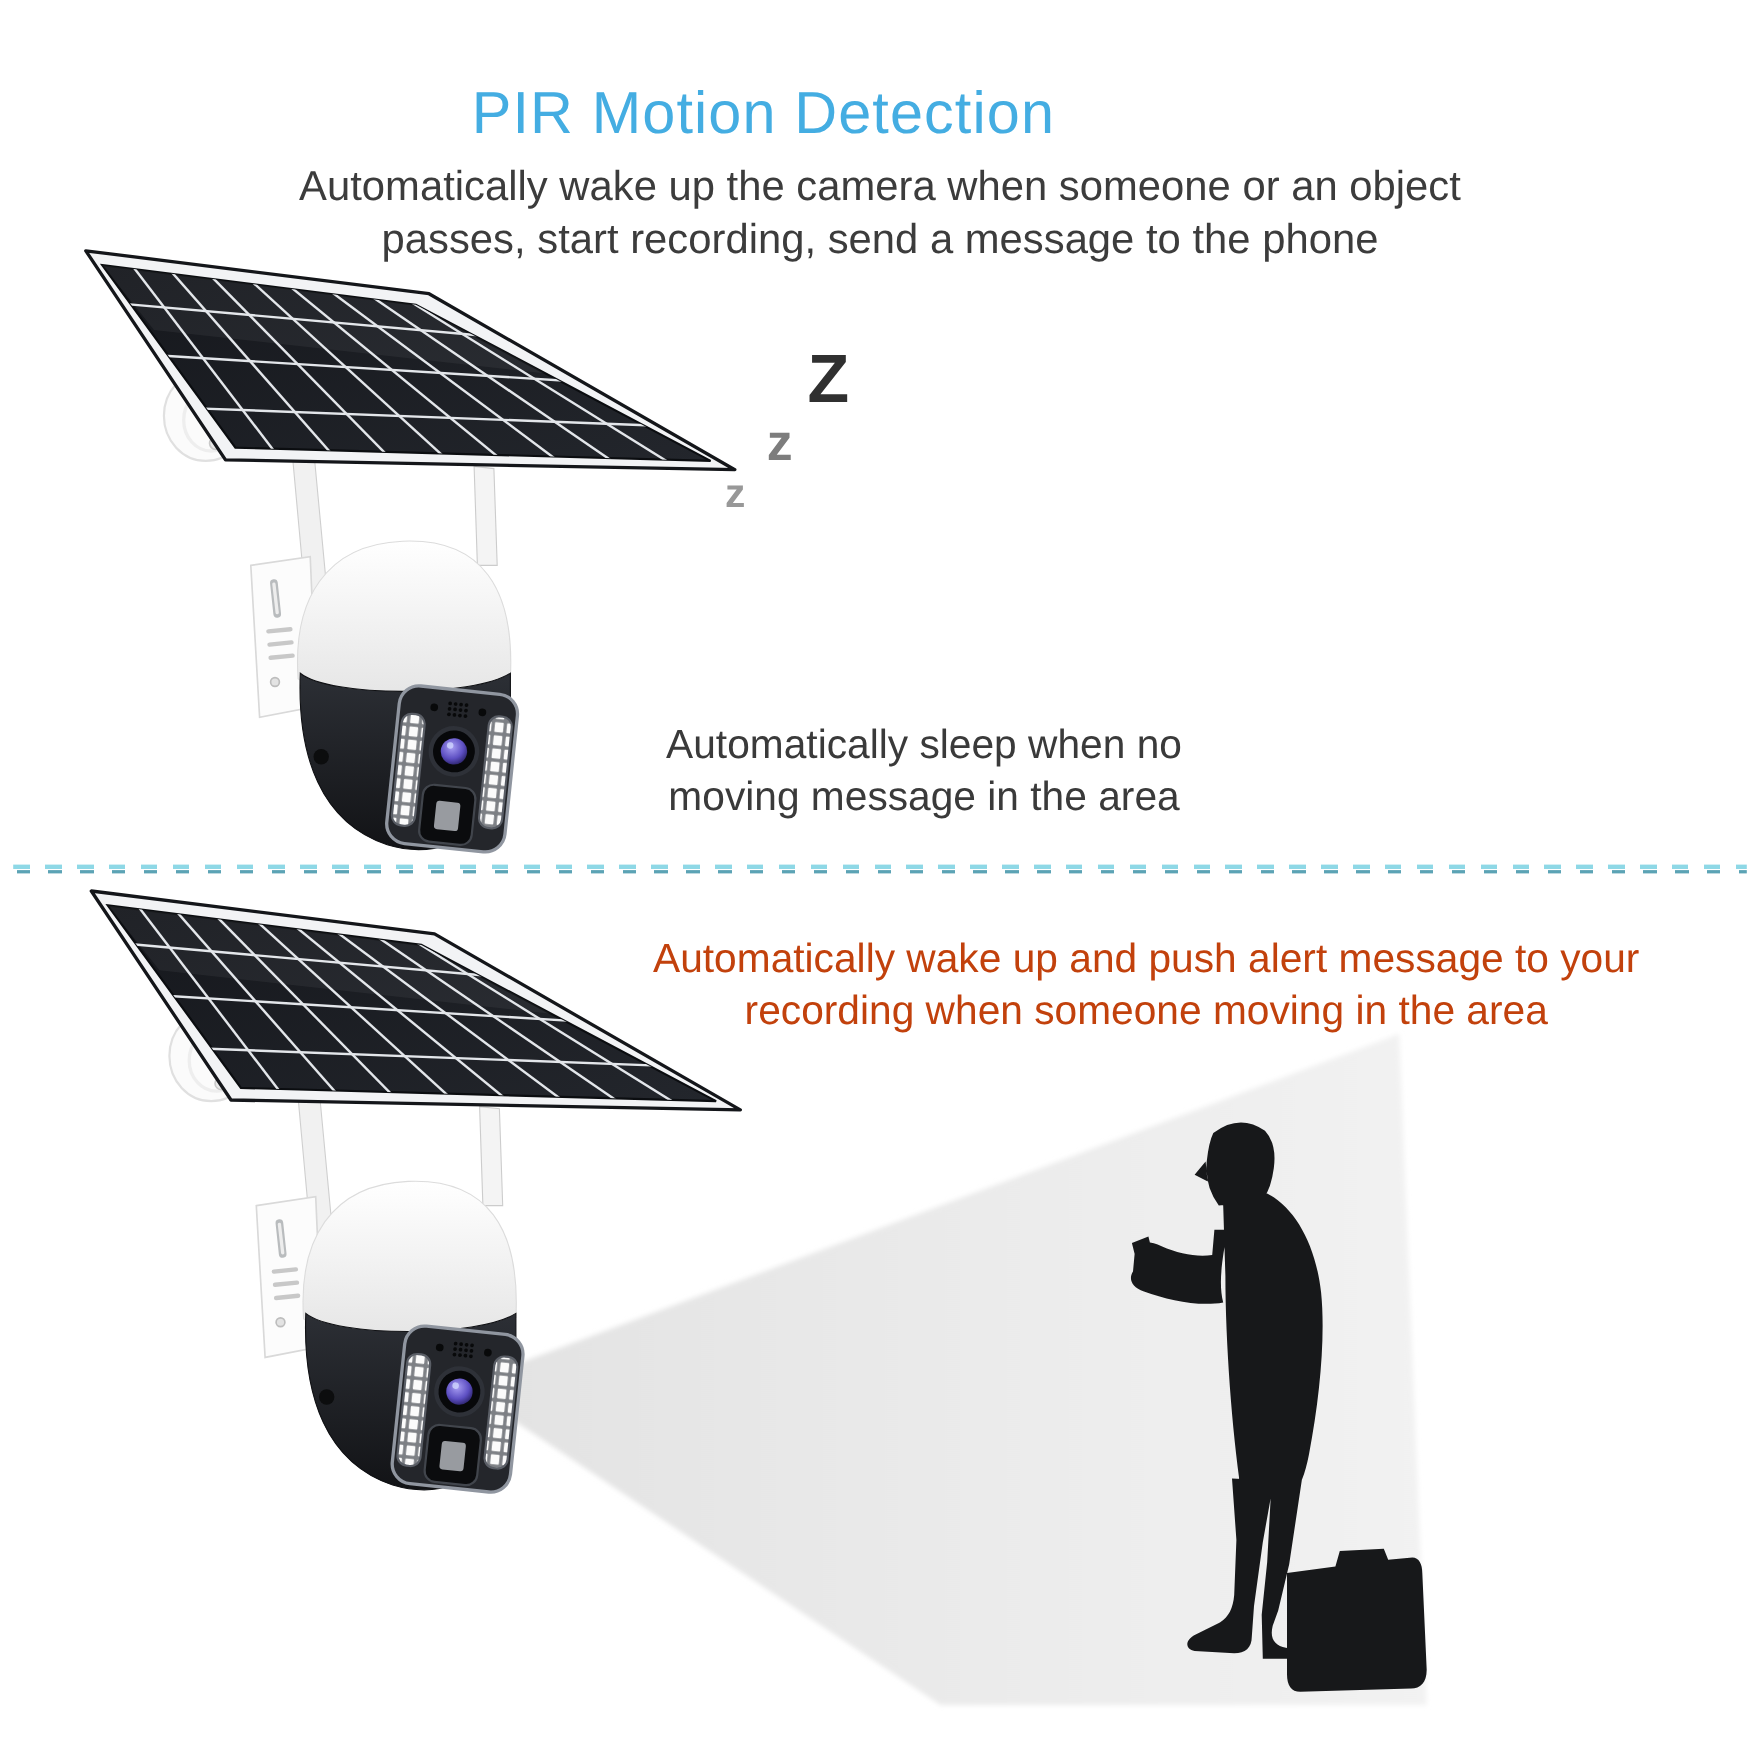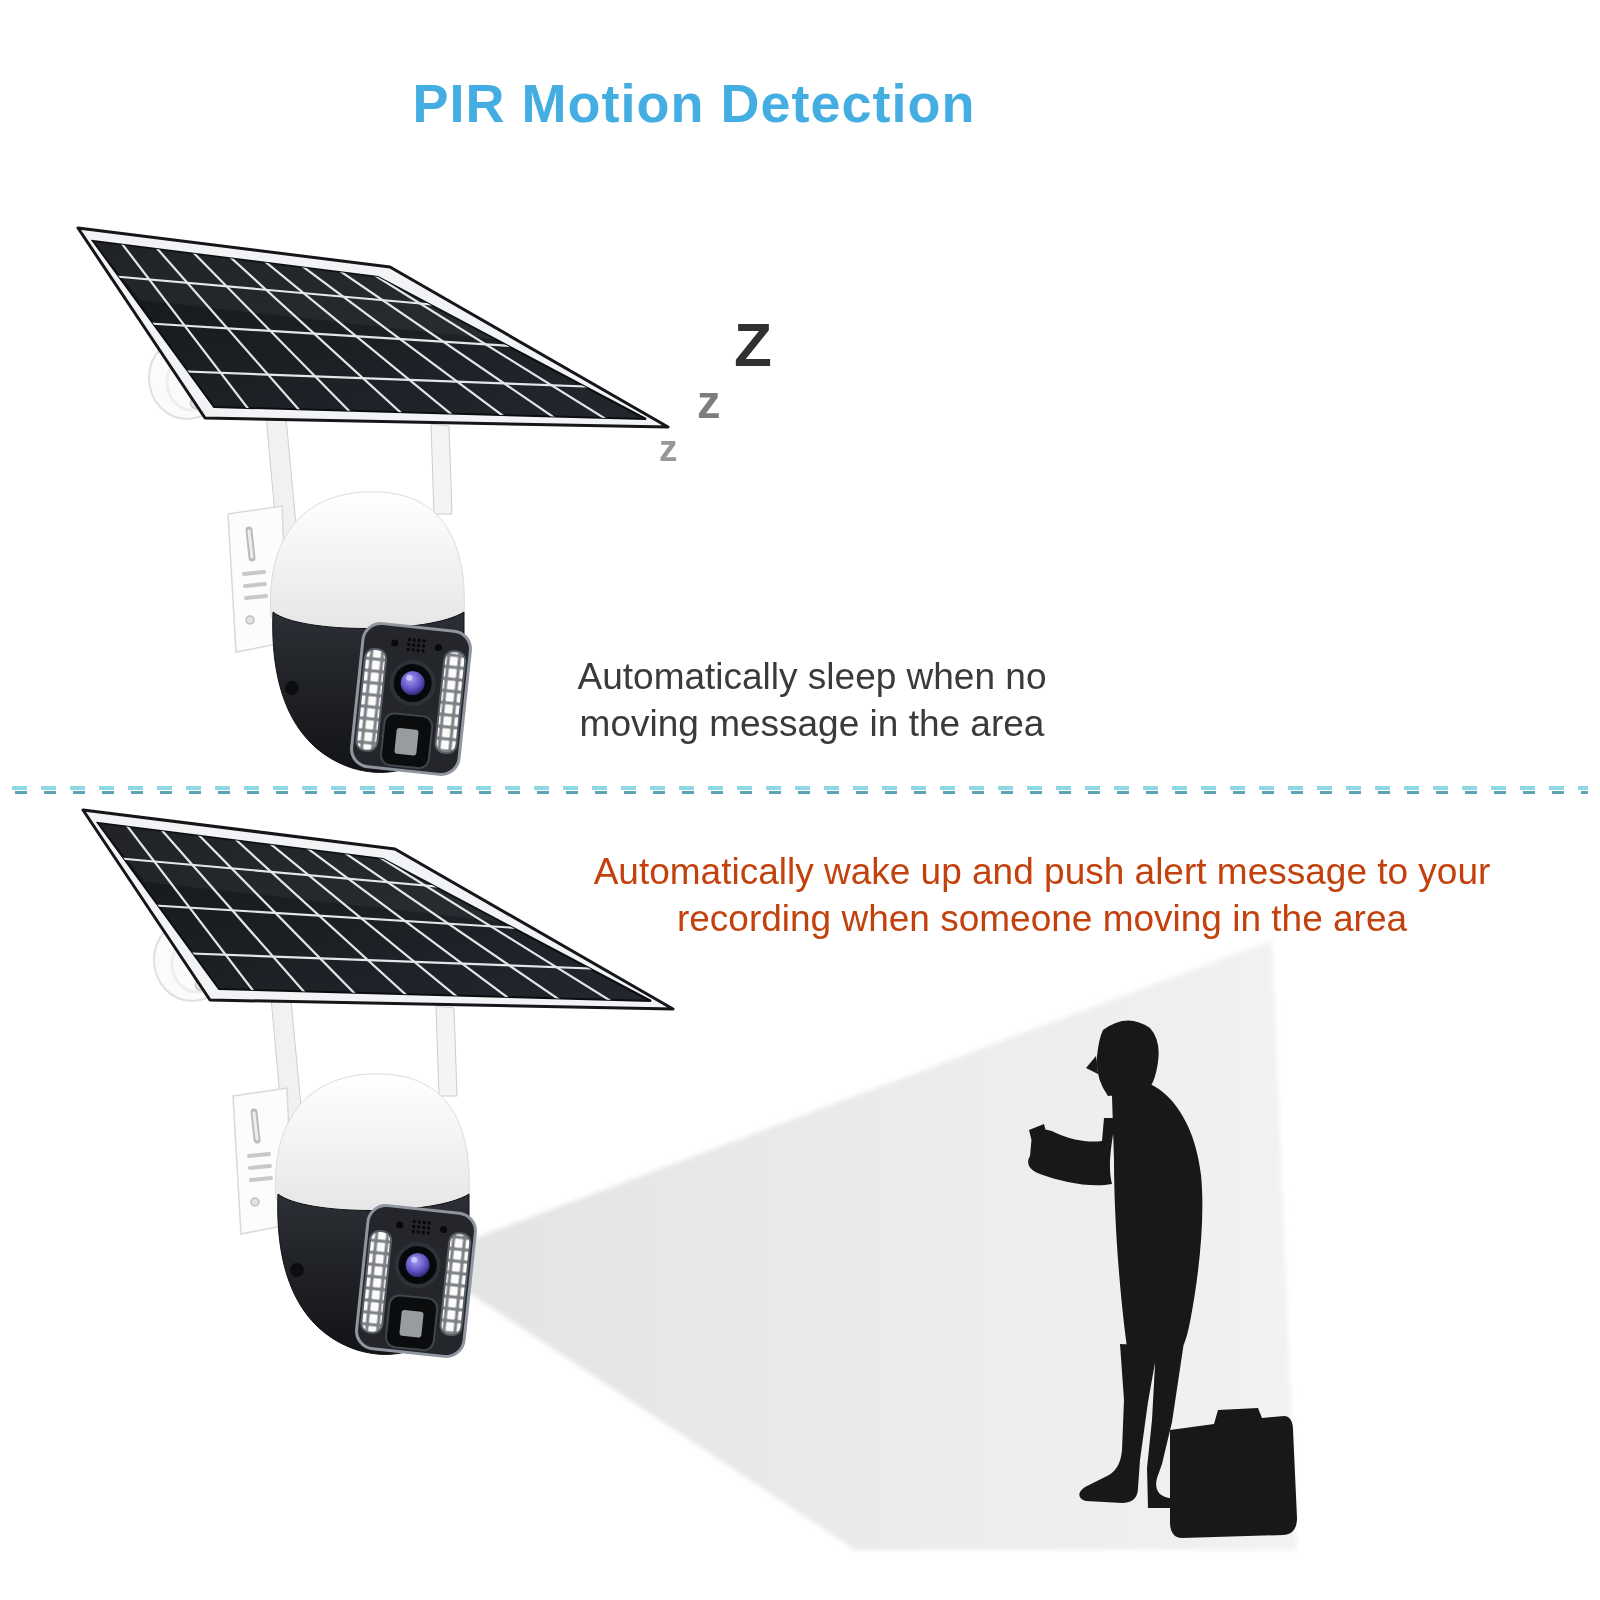--- a/index.html
+++ b/index.html
@@ -2,28 +2,28 @@
 <html><head>
 <meta charset="utf-8">
 <style>
   html,body{margin:0;padding:0;background:#ffffff;}
   .stage{
     position:relative;width:1600px;height:1600px;overflow:hidden;
     background:#ffffff;font-family:"Liberation Sans", sans-serif;
   }
   .title{
     position:absolute;top:72px;left:0;width:1388px;text-align:center;
-    font-size:54px;font-weight:bold;color:#44ADE2;letter-spacing:1px;
+    font-size:54px;font-weight:normal;color:#44ADE2;letter-spacing:1px;
   }
   .subtitle{
     position:absolute;top:146px;left:0;width:1600px;text-align:center;
     font-size:38px;color:#3c3c3c;line-height:48px;
   }
   .caption-sleep{
-    position:absolute;top:653px;left:492px;width:640px;text-align:center;
+    position:absolute;top:653px;left:520px;width:640px;text-align:center;
     font-size:37px;color:#3a3a3a;line-height:47px;
   }
   .caption-wake{
     position:absolute;top:848px;left:552px;width:980px;text-align:center;
     font-size:37px;color:#c2410c;line-height:47px;
   }
   .zzz{position:absolute;line-height:1;font-weight:bold;}
   .z1{left:734px;top:314px;font-size:62px;color:#303030;}
   .z2{left:697px;top:378px;font-size:47px;color:#7d7d7d;}
   .z3{left:659px;top:430px;font-size:37px;color:#989898;}
@@ -166,20 +166,24 @@
              M1116 1118 C1110 1150 1108 1168 1112 1184 C1090 1188 1062 1182 1040 1174 C1028 1170 1026 1162 1030 1156 L1032 1134 C1036 1128 1046 1128 1056 1133 C1072 1140 1088 1143 1102 1141 L1104 1118 Z
              M1029 1130 L1044 1124 L1050 1148 L1035 1154 Z
              M1120 1344 L1158 1346 L1148 1402 L1140 1460 L1138 1488 C1138 1498 1132 1503 1122 1503 L1086 1501 C1077 1499 1077 1491 1087 1486 L1109 1475 C1117 1470 1121 1462 1122 1450 L1124 1400 Z
              M1156 1346 L1184 1342 L1172 1422 L1162 1464 L1157 1478 C1154 1490 1159 1496 1169 1498 L1188 1502 C1194 1505 1192 1508 1185 1508 L1148 1508 L1147 1468 L1152 1420 Z" fill="#17181a"></path>
 
     <path d="M1170 1430 L1214 1424 L1218 1410 L1258 1408 L1262 1418 L1284 1416 C1290 1416 1293 1422 1293 1430 L1297 1518 C1297 1530 1291 1535 1283 1535 L1182 1538 C1174 1538 1170 1532 1170 1522 Z" fill="#17181a"></path>
   </svg>
 
   <div class="title">PIR Motion Detection</div>
 
+  <div class="subtitle">
+    <div>Automatically wake up the camera when someone or an object</div>
+    <div>passes, start recording, send a message to the phone</div>
+  </div>
 
   <div class="zzz z1">Z</div>
   <div class="zzz z2">z</div>
   <div class="zzz z3">z</div>
 
   <div class="caption-sleep">
     <div>Automatically sleep when no</div>
     <div>moving message in the area</div>
   </div>
 

